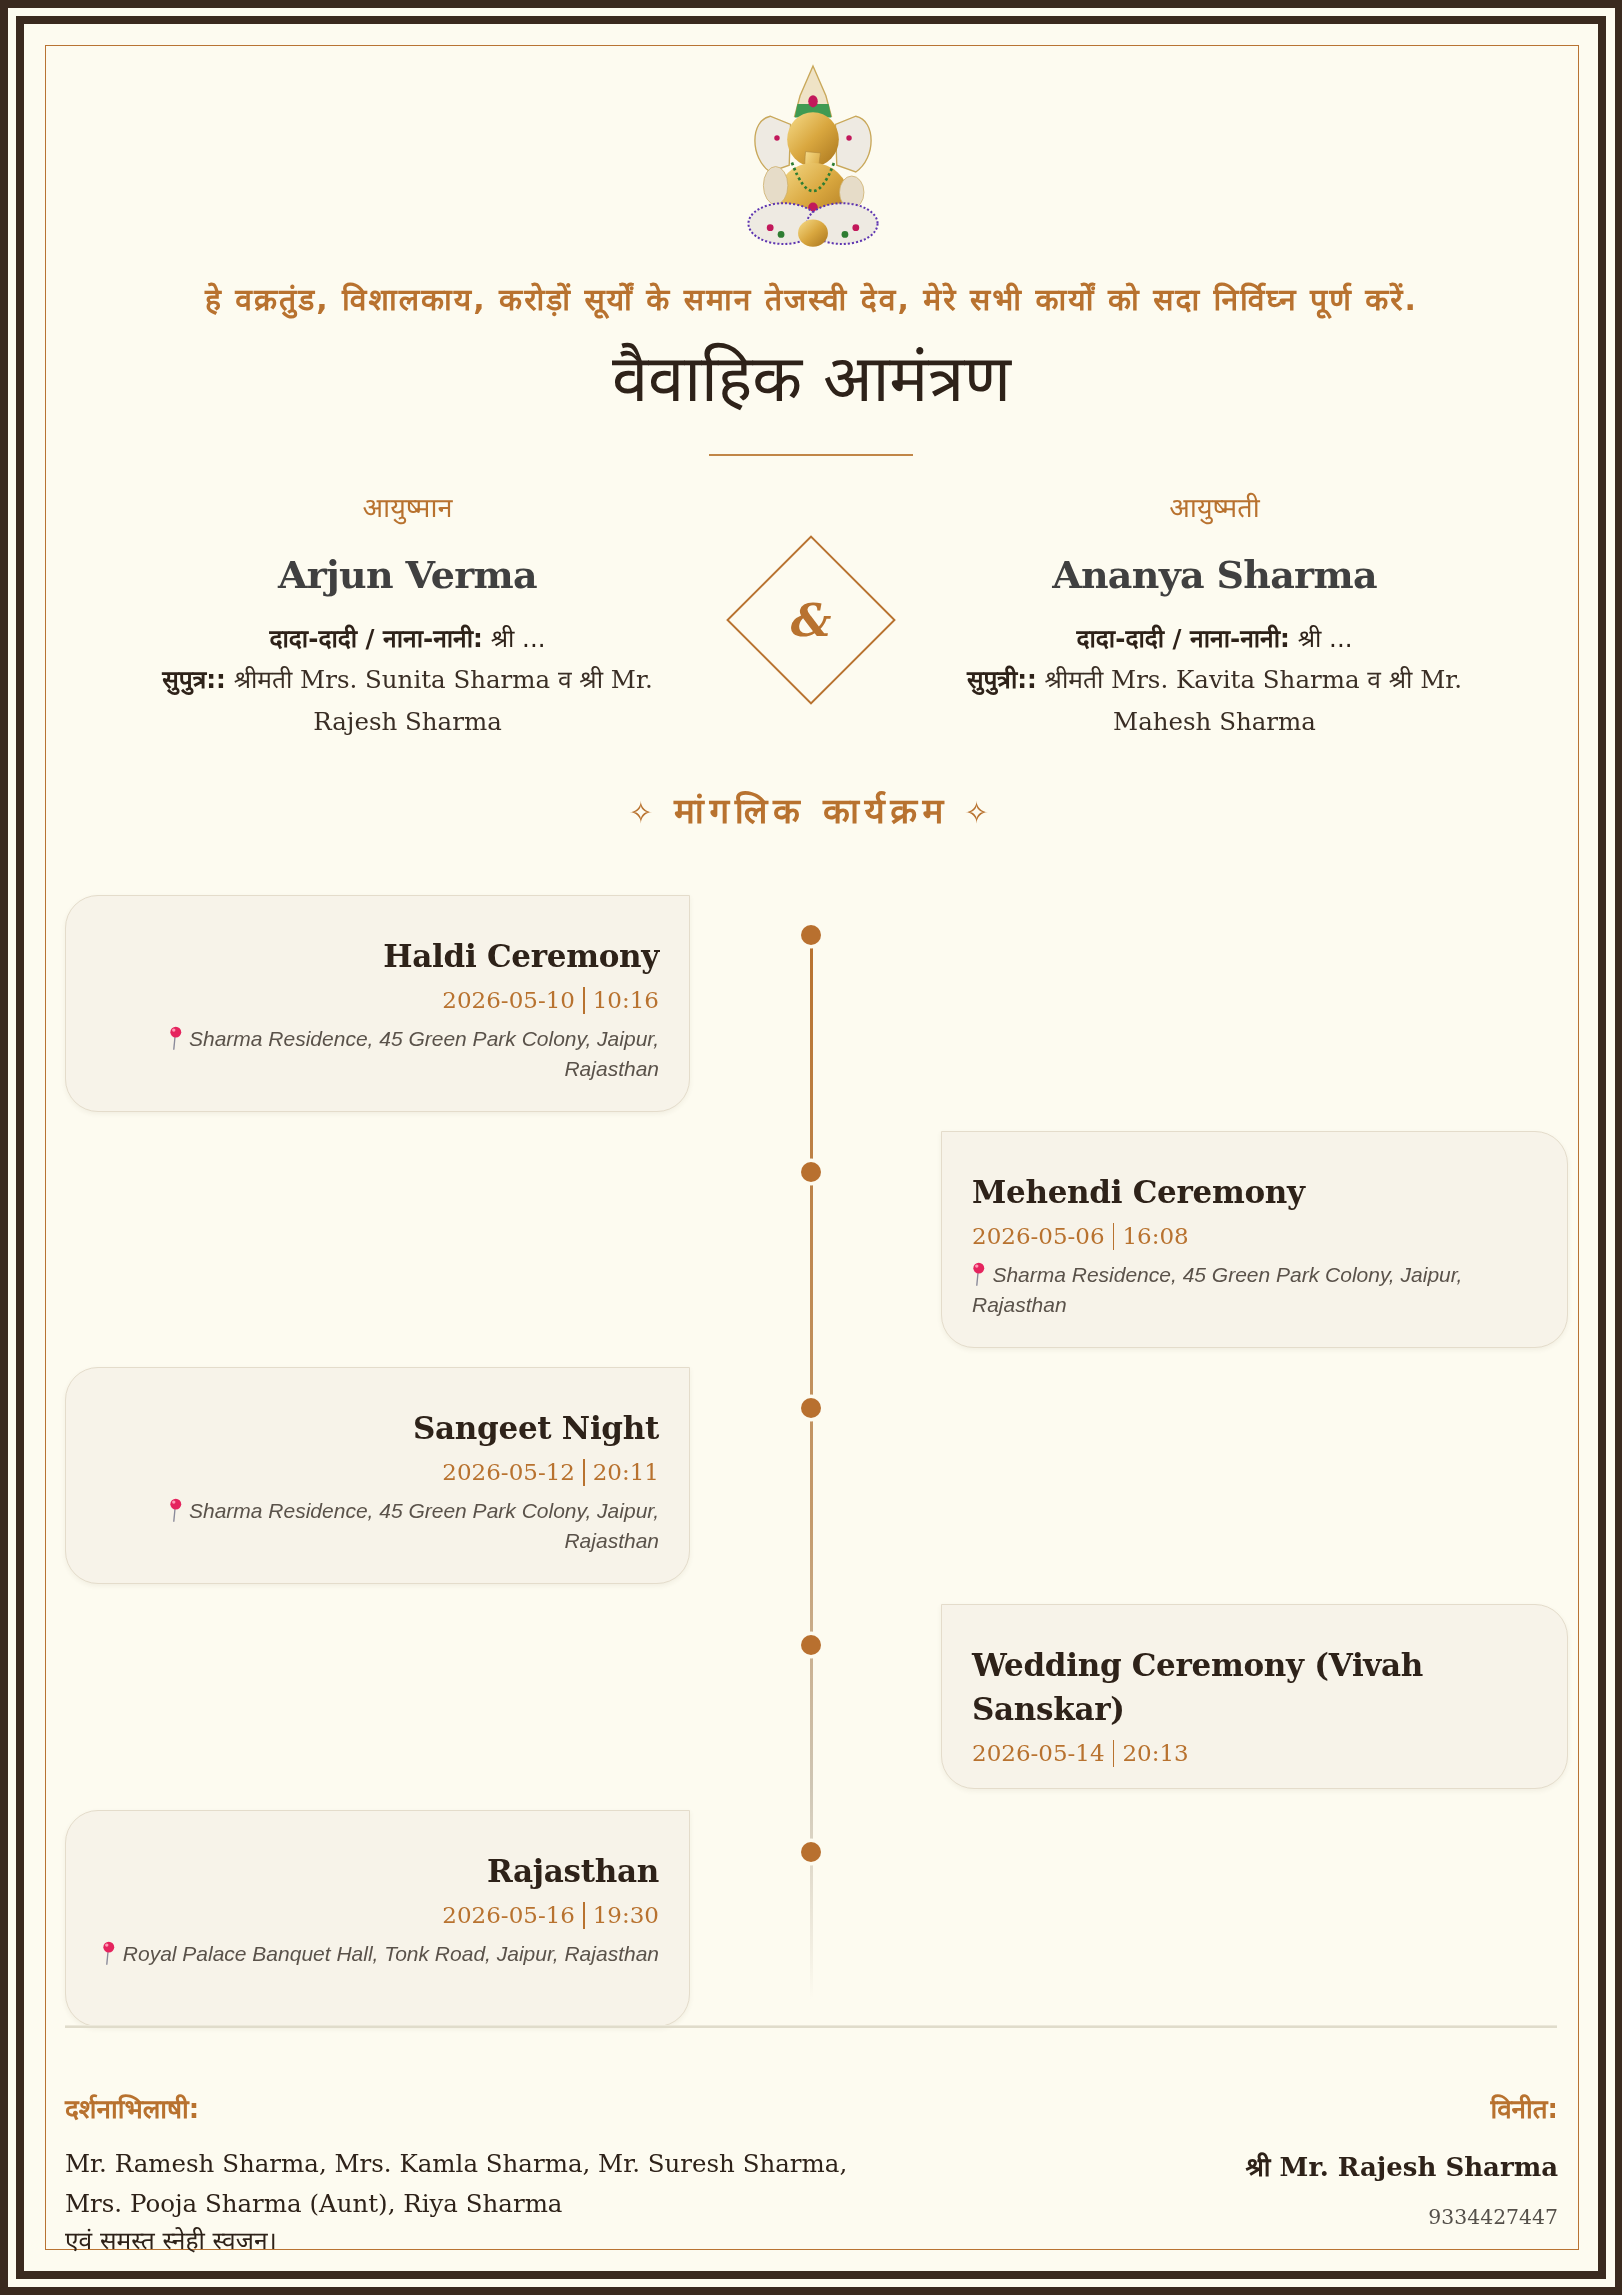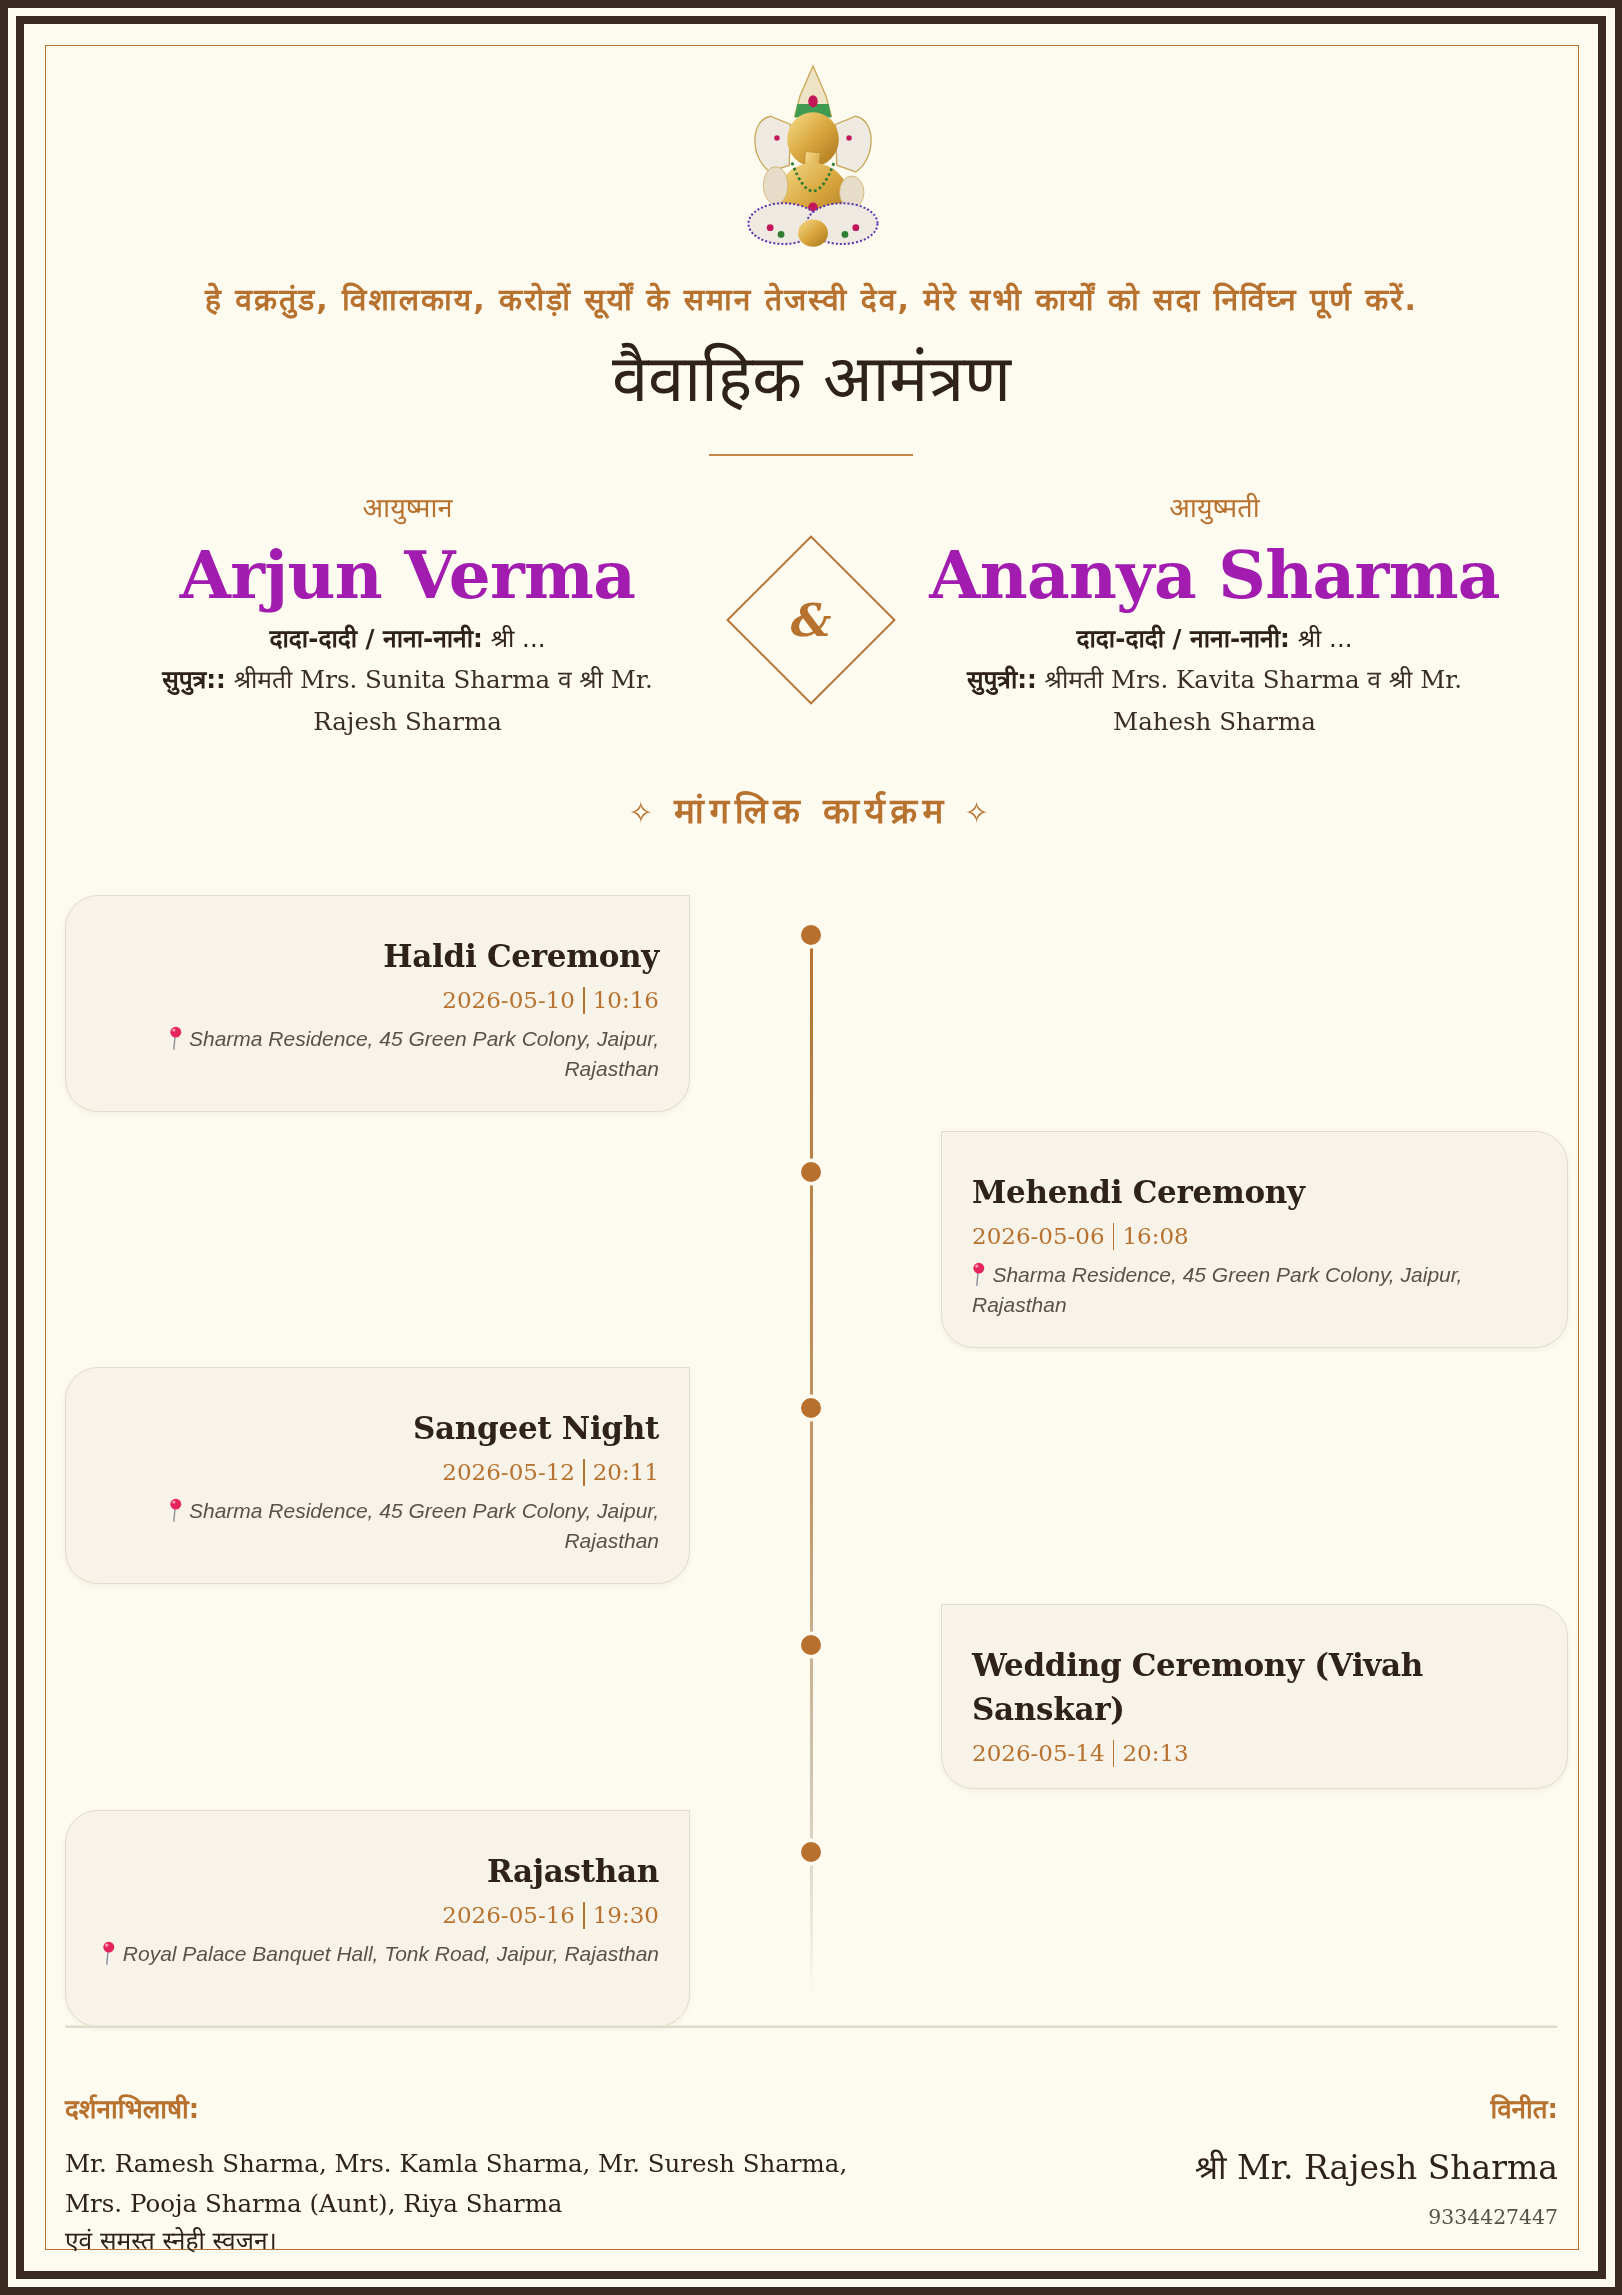--- a/index.html
+++ b/index.html
@@ -16,21 +16,21 @@
   .ganesha { left: 743px; top: 63px; width: 140px; height: 188px; }
 
   .verse { top: 278px; font-family: "DejaVu Sans", sans-serif; font-weight: bold; font-size: 30px; color: #b8722f; letter-spacing: 2px; white-space: nowrap; }
   .title { top: 338px; font-family: "DejaVu Sans", sans-serif; font-size: 65px; color: #2e2219; line-height: 82px; }
   .title-rule { left: 709px; top: 454px; width: 204px; height: 2px; background: #c18647; }
 
   .person { top: 487px; width: 613px; text-align: center; }
   .person.groom { left: 101px; }
   .person.bride { left: 908px; }
   .person .hon { font-family: "DejaVu Sans", sans-serif; font-size: 27px; color: #b8722f; height: 41px; line-height: 41px; }
-  .person .name { font-family: "DejaVu Serif", serif; font-weight: bold; font-size: 66px; line-height: 82px; margin-top: 5.5px; color: #a21caf; letter-spacing: -0.7px; }
+  .person .name { font-family: "DejaVu Serif", serif; font-weight: bold; font-size: 38px; line-height: 82px; margin-top: 5.5px; color: #404040; letter-spacing: -0.7px; }
   .person .gp { font-family: "DejaVu Sans", sans-serif; font-size: 24.5px; line-height: 41px; margin-top: 2.7px; }
   .person .gp b { font-weight: bold; }
   .person .parents { font-family: "DejaVu Serif", serif; font-size: 24.5px; line-height: 42px; color: #3a2e25; padding: 0 20.4px; }
   .person .parents b { font-family: "DejaVu Sans", sans-serif; font-weight: bold; color: #2e2219; }
 
   .diamond { left: 751px; top: 560px; width: 120px; height: 120px; border: 2.7px solid #b8722f; transform: rotate(45deg); }
   .amp { left: 777px; top: 593px; width: 68px; height: 55px; text-align: center; font-family: "DejaVu Serif", serif; font-style: italic; font-weight: bold; font-size: 45px; line-height: 55px; color: #b8722f; }
 
   .section-head { top: 787px; font-family: "DejaVu Sans", sans-serif; font-weight: bold; font-size: 35px; color: #b8722f; letter-spacing: 5.5px; line-height: 49px; }
   .section-head .star { font-weight: normal; font-size: 30px; margin: 0 15px; }
@@ -47,21 +47,21 @@
   .card .ev-where { font-family: Liberation Sans, sans-serif; font-style: italic; font-size: 21px; line-height: 30px; color: #5a524a; margin-top: 1.4px; }
   .card .pin { display: inline-block; width: 13.6px; height: 24.5px; vertical-align: -4.1px; margin-right: 6.8px; }
 
   .divider { left: 65px; top: 2025px; width: 1492px; height: 3.4px; background: #e0dccb; border-top: 0.7px solid #ece8da; }
 
   .footer-label { top: 2089px; font-family: "DejaVu Sans", sans-serif; font-weight: bold; font-size: 26px; color: #b8722f; line-height: 41px; }
   .footer-label.left { left: 65px; }
   .footer-label.right { right: 65px; text-align: left; }
   .wishers { left: 65px; top: 2144px; width: 818px; font-family: "DejaVu Serif", serif; font-size: 24.5px; line-height: 40px; color: #2e2219; }
   .wishers .close { font-family: "DejaVu Sans", sans-serif; line-height: 34px; }
-  .host { right: 65px; top: 2143px; text-align: right; font-family: "DejaVu Serif", serif; font-weight: normal; font-size: 33px; line-height: 49px; color: #2e2219; }
+  .host { right: 65px; top: 2143px; text-align: right; font-family: "DejaVu Serif", serif; font-weight: bold; font-size: 26px; line-height: 49px; color: #2e2219; }
   .phone { right: 65px; top: 2202px; text-align: right; font-family: "DejaVu Serif", serif; font-size: 20.4px; line-height: 31px; color: #55504a; }
 </style>
 </head>
 <body>
 
 <div class="frame-outer"></div>
 <div class="frame-inner"></div>
 <div class="frame-gold"></div>
 
 <div class="abs ganesha">

